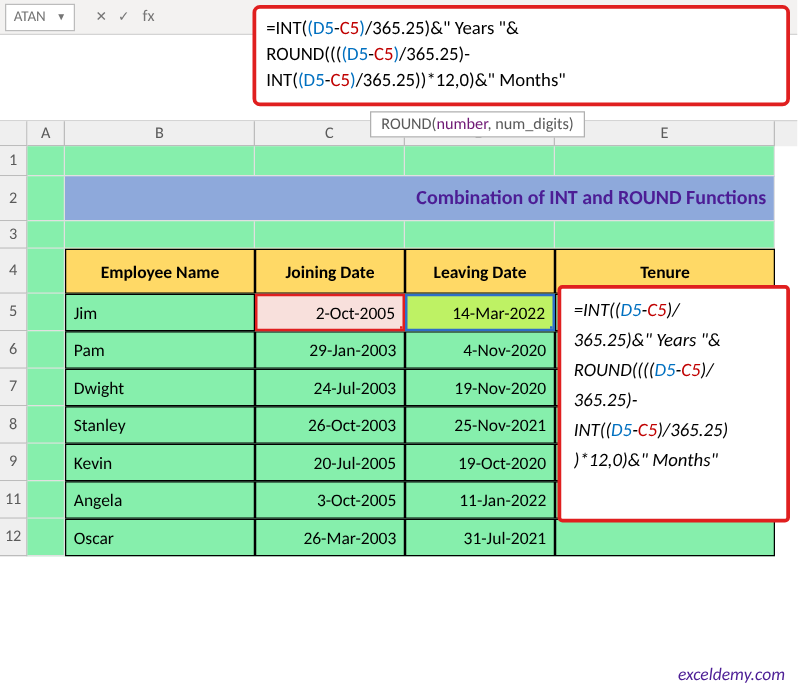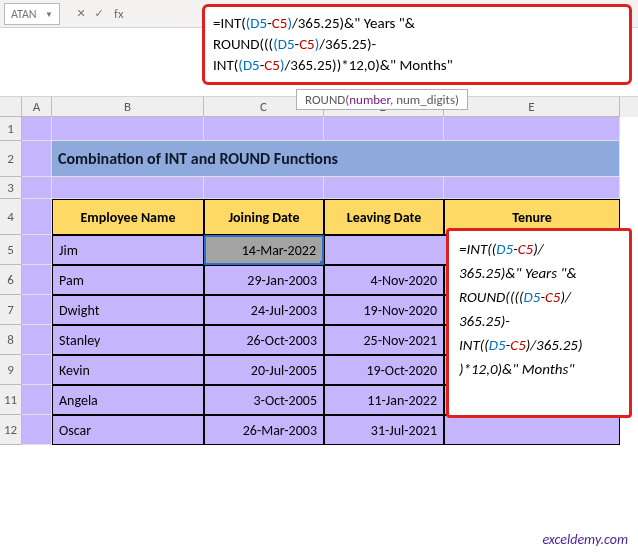--- a/index.html
+++ b/index.html
@@ -25,33 +25,33 @@
     .corner { width: 22px; height: 20px; border-right: 1px solid #bcbcbc; border-bottom: 1px solid #bcbcbc; background: #efefef; }
     .col-h { height: 20px; border-right: 1px solid #bcbcbc; border-bottom: 1px solid #bcbcbc; display: flex; align-items: center; justify-content: center; font-size: 13px; color: #5a5a5a; background: #efefef; }
     .col-A { width: 30px; }
     .col-B { width: 152px; }
     .col-C { width: 120px; }
     .col-D { width: 120px; }
     .col-E { width: 176px; }
     
     .row { display: flex; }
     .row-h { width: 22px; border-right: 1px solid #bcbcbc; border-bottom: 1px solid #bcbcbc; display: flex; align-items: center; justify-content: center; font-size: 13px; color: #5a5a5a; background: #efefef; }
-    .cell { border-right: 1px solid #e0e0e0; border-bottom: 1px solid #e0e0e0; padding: 4px 6px; height: 30px; display: flex; align-items: center; background: #c4b5fd; overflow: hidden; }
+    .cell { border-right: 1px solid #e0e0e0; border-bottom: 1px solid #e0e0e0; padding: 4px 6px; height: 30px; display: flex; align-items: center; background: #86efac; overflow: hidden; }
     .row-1 .cell { height: 24px; }
-    .title-cell { background: #8ea9db; font-weight: bold; font-size: 16px; justify-content: flex-start; color: #0f172a; border: none; }
+    .title-cell { background: #8ea9db; font-weight: bold; font-size: 16px; justify-content: flex-end; color: #4c1d95; border: none; }
     .title-merged { width: 568px; height: 36px; border-right: 1px solid #e0e0e0; border-bottom: 1px solid #e0e0e0; }
     
     .header-cell { background: #ffd966; font-weight: bold; border: 1px solid #000; justify-content: center; }
     .data-cell { border: 1px solid #000; }
     .data-cell.left { justify-content: flex-start; }
     .data-cell.right { justify-content: flex-end; }
     
     .c5-sel { background: #f8e0dc; border: 2px solid #e01f1f !important; position: relative; }
     .c5-sel::after { content: ''; position: absolute; bottom: -4px; right: -4px; width: 6px; height: 6px; background: #e01f1f; }
-    .d5-sel { background: #a3a3a3; border: 2px solid #2e6ec8 !important; position: relative; }
+    .d5-sel { background: #bef264; border: 2px solid #2e6ec8 !important; position: relative; }
     .d5-sel::after { content: ''; position: absolute; bottom: -4px; right: -4px; width: 6px; height: 6px; background: #2e6ec8; }
     
     .formula-overlay { position: absolute; top: 228px; left: 446px; width: 186px; height: 190px; border: 3px solid #e01f1f; border-radius: 4px; padding: 6px 10px; font-size: 15px; line-height: 1.6; background: #fff; z-index: 10; pointer-events: none; font-style: italic; }
     .formula-overlay .d5 { color: #0070c0; }
     .formula-overlay .c5 { color: #c00000; }
     
     .watermark { position: absolute; bottom: 4px; right: 10px; font-size: 14px; color: #4c1d95; font-style: italic; z-index: 5; }
     
     .row.tall .cell, .row.tall .row-h { height: 36px; }
     .row.r3 .cell, .row.r3 .row-h { height: 22px; }
@@ -126,20 +126,21 @@
   <div class="cell col-C header-cell">Joining Date</div>
   <div class="cell col-D header-cell">Leaving Date</div>
   <div class="cell col-E header-cell">Tenure</div>
 </div>
 
 <div id="data-rows">
     <div class="row">
       <div class="row-h">5</div>
       <div class="cell col-A"></div>
       <div class="cell col-B data-cell left">Jim</div>
+      <div class="cell col-C data-cell right c5-sel">2-Oct-2005</div>
       <div class="cell col-D data-cell right d5-sel">14-Mar-2022</div>
       <div class="cell col-E data-cell"></div>
     </div>
     <div class="row">
       <div class="row-h">6</div>
       <div class="cell col-A"></div>
       <div class="cell col-B data-cell left">Pam</div>
       <div class="cell col-C data-cell right">29-Jan-2003</div>
       <div class="cell col-D data-cell right">4-Nov-2020</div>
       <div class="cell col-E data-cell"></div>

